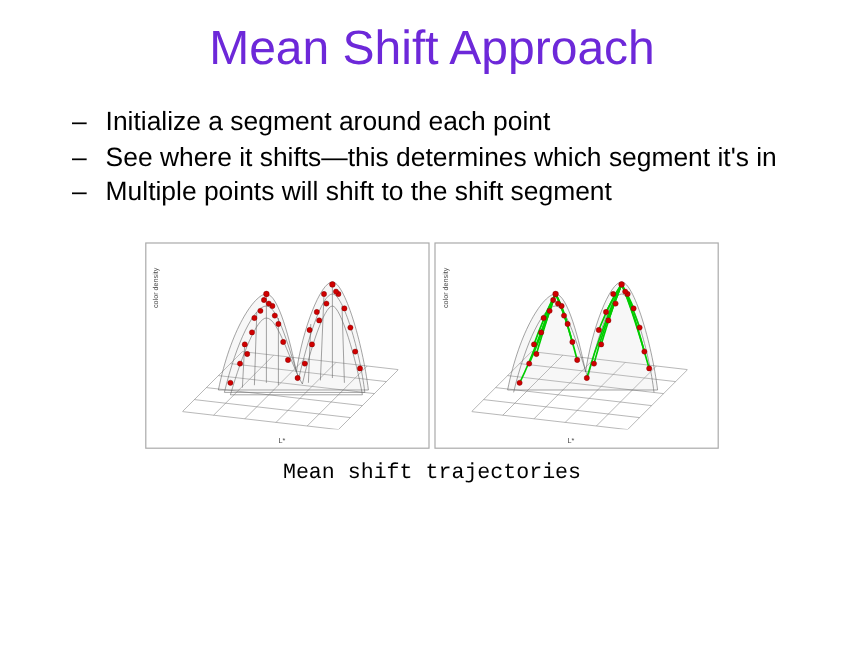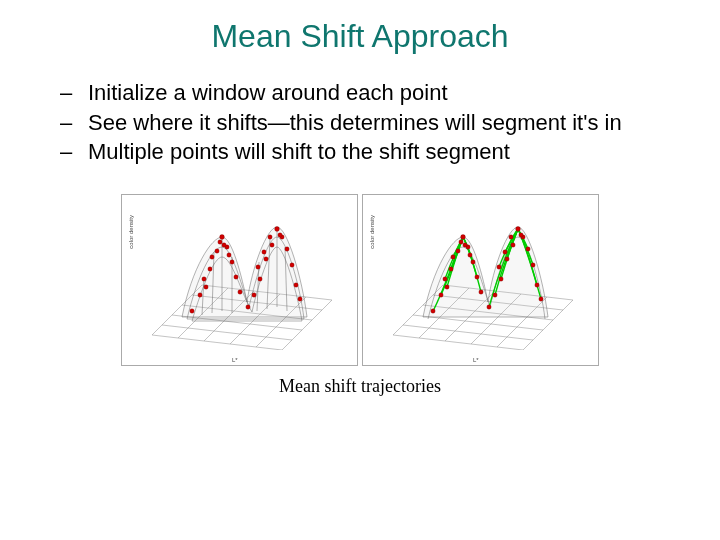--- a/index.html
+++ b/index.html
@@ -6,22 +6,22 @@
     margin: 0;
     width: 720px;
     height: 540px;
     background: #fff;
     font-family: Arial, Helvetica, sans-serif;
     position: relative;
     overflow: hidden;
   }
   .title {
     text-align: center;
-    font-size: 32px;
-    color: #0f766e;
+    font-size: 40px;
+    color: #6d28d9;
     margin-top: 18px;
     margin-bottom: 24px;
     font-weight: 400;
   }
   .bullets {
     margin-left: 60px;
     margin-right: 40px;
     font-size: 22px;
     color: #000;
     line-height: 1.25;
@@ -46,21 +46,21 @@
   }
   .plot-box {
     width: 235px;
     height: 170px;
     border: 1px solid #aaa;
     position: relative;
     background: #fff;
   }
   .caption {
     text-align: center;
-    font-family: Liberation Serif, serif;
+    font-family: Liberation Mono, monospace;
     font-size: 18px;
     margin-top: 10px;
   }
   .gridfloor {
     position: absolute;
     left: 30px;
     top: 80px;
     width: 180px;
     height: 75px;
   }
@@ -101,25 +101,25 @@
   }
 </style>
 </head>
 <body>
 
 <h1 class="title">Mean Shift Approach</h1>
 
 <div class="bullets">
   <div class="bullet">
     <div class="dash">–</div>
-    <div class="text">Initialize a window around each point</div>
+    <div class="text">Initialize a segment around each point</div>
   </div>
   <div class="bullet">
     <div class="dash">–</div>
-    <div class="text">See where it shifts—this determines will segment it's in</div>
+    <div class="text">See where it shifts—this determines which segment it's in</div>
   </div>
   <div class="bullet">
     <div class="dash">–</div>
     <div class="text">Multiple points will shift to the shift segment</div>
   </div>
 </div>
 
 <div class="figure-row">
 
   <div class="plot-box">

